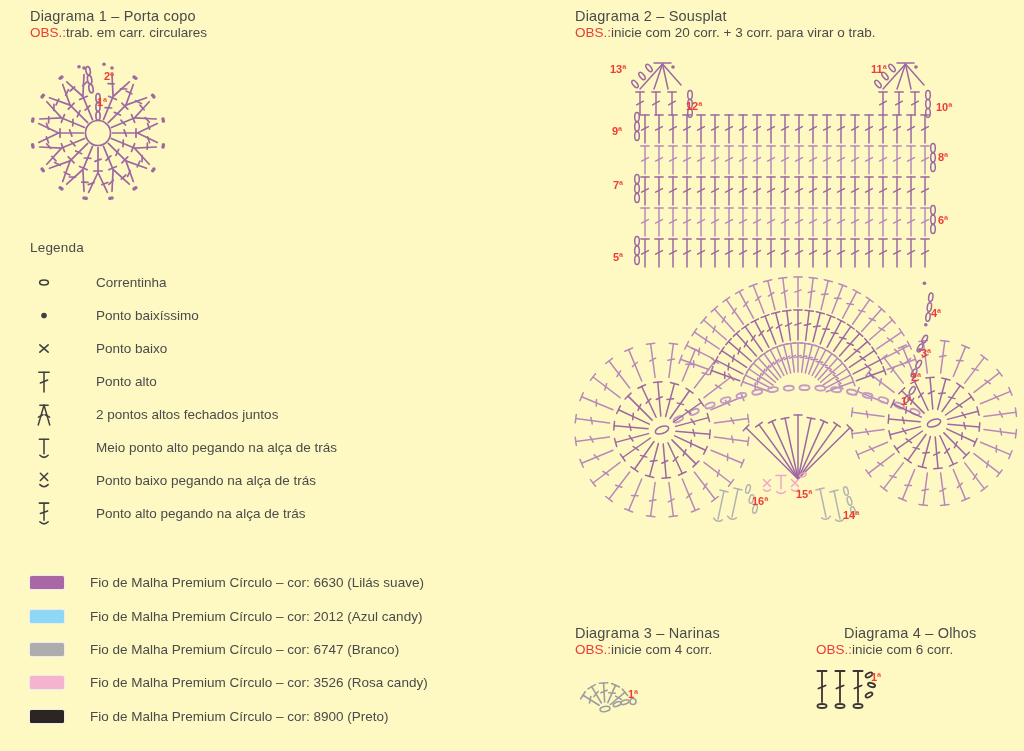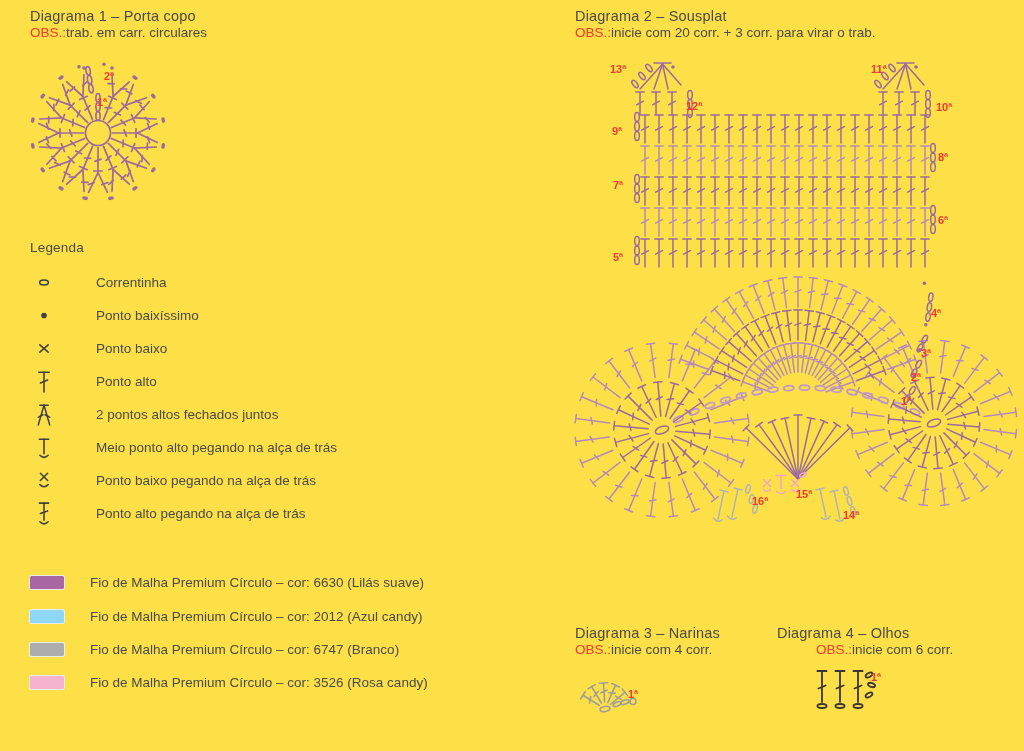--- a/index.html
+++ b/index.html
@@ -1,16 +1,16 @@
 <!DOCTYPE html>
 <html><head>
 <meta charset="utf-8">
 <style>
   html,body{margin:0;padding:0;background:#ffffff;}
-  .page{position:relative;width:1024px;height:751px;background:#fde047;overflow:hidden;
+  .page{position:relative;width:1024px;height:751px;background:#fef9c3;overflow:hidden;
         font-family:"Liberation Sans",sans-serif;}
   .title{position:absolute;font-size:14.5px;color:#4a4a4a;letter-spacing:.2px;white-space:nowrap;}
   .obs{position:absolute;font-size:13.5px;color:#4a4a4a;white-space:nowrap;}
   .obs .red{color:#ee3b33;}
   .obs .obs-text{margin-left:0;}
   .rl{position:absolute;font-size:11px;font-weight:bold;color:#ee3b33;white-space:nowrap;}
   .dsvg{position:absolute;}
   .legend{position:absolute;}
   .lrow{display:flex;align-items:center;height:33px;gap:24px;}
   .lsym{width:24px;height:27px;flex:none;}
@@ -267,20 +267,24 @@
       <span class="swatch" style="background: rgb(142, 216, 246);"></span>
       <span class="ltext">Fio de Malha Premium Círculo – cor: 2012 (Azul candy)</span>
     </div>
     <div class="yrow">
       <span class="swatch" style="background: rgb(173, 173, 173);"></span>
       <span class="ltext">Fio de Malha Premium Círculo – cor: 6747 (Branco)</span>
     </div>
     <div class="yrow">
       <span class="swatch" style="background: rgb(246, 179, 208);"></span>
       <span class="ltext">Fio de Malha Premium Círculo – cor: 3526 (Rosa candy)</span>
+    </div>
+    <div class="yrow">
+      <span class="swatch" style="background: rgb(43, 37, 35);"></span>
+      <span class="ltext">Fio de Malha Premium Círculo – cor: 8900 (Preto)</span>
     </div>
   </div>
 
   <div class="title" style="left:575px;top:8px">Diagrama 2 – Sousplat</div>
   <div class="obs" style="left:575px;top:25px"><span class="red">OBS.:</span><span class="obs-text">inicie com 20 corr. + 3 corr. para virar o trab.</span></div>
   <svg id="d2" class="dsvg" style="left:568px;top:55px" width="460" height="480" viewBox="-10 0 460 480">
       <g stroke="#B78AB9" fill="#B78AB9" stroke-width="1.5" stroke-linecap="round">
         <line x1="136.5" y1="381.9" x2="170.3" y2="386.4"></line>
         <line x1="169.7" y1="390.5" x2="170.8" y2="382.2"></line>
         <line x1="155.1" y1="387.5" x2="153.7" y2="381.0"></line>
@@ -1218,21 +1222,21 @@
         <line x1="38.4" y1="41.5" x2="52.9" y2="29.3"></line>
         <line x1="55.6" y1="32.5" x2="50.2" y2="26.1"></line>
         <line x1="49.3" y1="36.4" x2="43.5" y2="33.1"></line>
         <ellipse cx="45.1" cy="41.1" rx="4.1" ry="2" fill="none" transform="rotate(-22 45.1 41.1)"></ellipse>
         <ellipse cx="52.9" cy="39.2" rx="4.1" ry="2" fill="none" transform="rotate(-19 52.9 39.2)"></ellipse>
         <circle cx="61.0" cy="38.5" r="3" fill="none"></circle>
       </g>
     </svg>
   <span class="rl" style="left:628px;top:688px">1ª</span>
 
-  <div class="title" style="left:777px;top:625px">Diagrama 4 – Olhos</div>
+  <div class="title" style="left:844px;top:625px">Diagrama 4 – Olhos</div>
   <div class="obs" style="left:816px;top:642px"><span class="red">OBS.:</span><span class="obs-text">inicie com 6 corr.</span></div>
   <svg id="d4" class="dsvg" style="left:812px;top:658px" width="75" height="58" viewBox="0 0 75 58">
       <g stroke="#3A3433" fill="#3A3433" stroke-width="1.8" stroke-linecap="round">
         <ellipse cx="10.0" cy="48.0" rx="4.6" ry="2" fill="none" transform="rotate(0 10.0 48.0)"></ellipse>
         <line x1="5.4" y1="13.0" x2="14.6" y2="13.0"></line>
         <line x1="10.0" y1="13.0" x2="10.0" y2="44.0"></line>
         <line x1="6.4" y1="30.5" x2="13.6" y2="27.5"></line>
         <ellipse cx="28.0" cy="48.0" rx="4.6" ry="2" fill="none" transform="rotate(0 28.0 48.0)"></ellipse>
         <line x1="23.4" y1="13.0" x2="32.6" y2="13.0"></line>
         <line x1="28.0" y1="13.0" x2="28.0" y2="44.0"></line>

